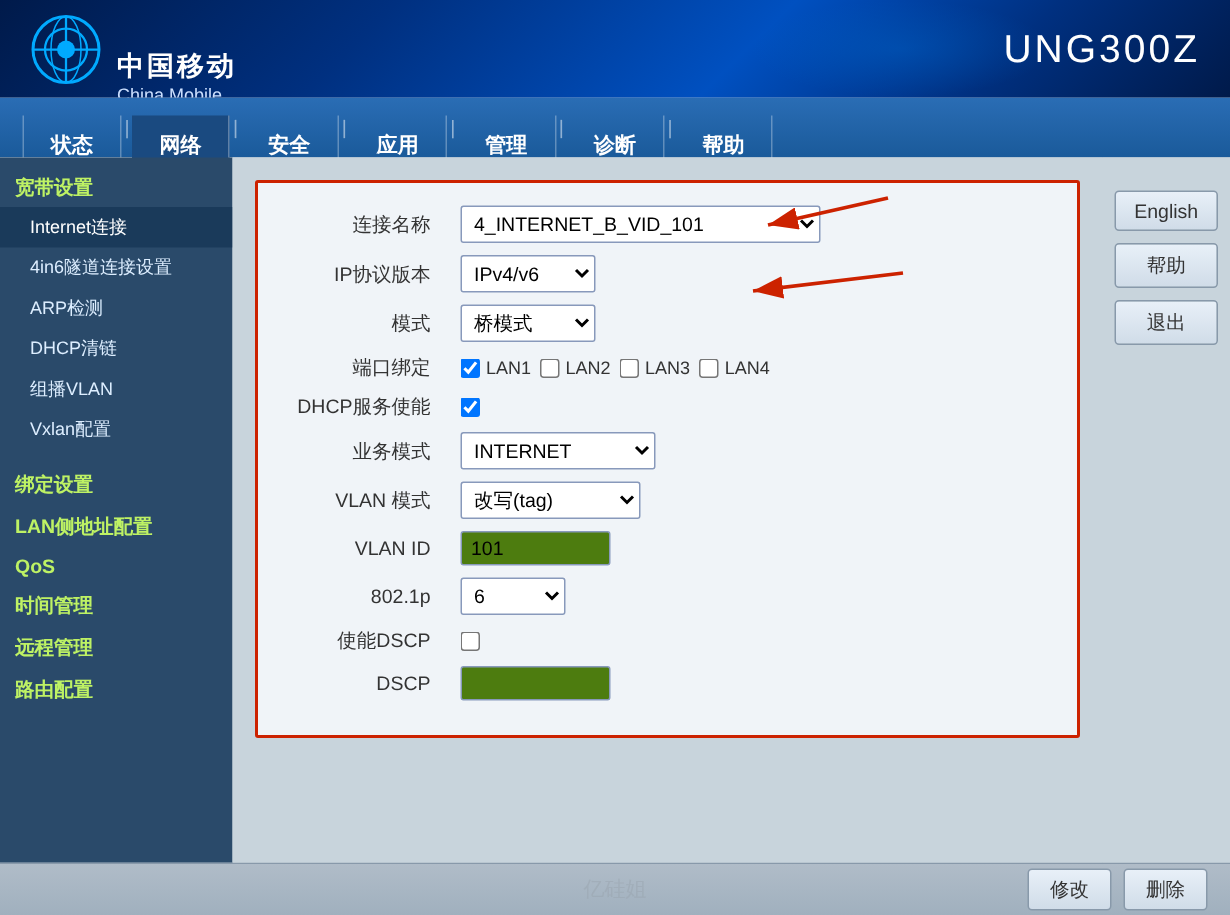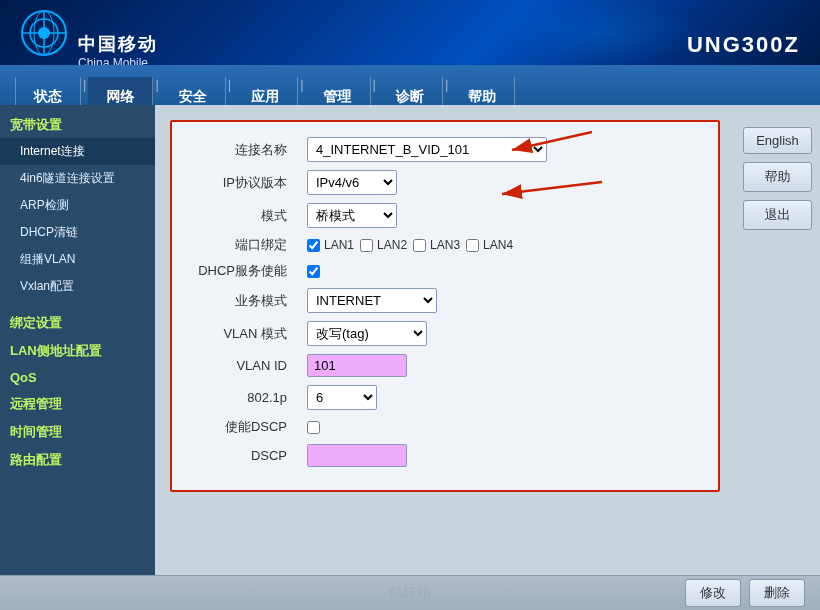--- a/index.html
+++ b/index.html
@@ -43,28 +43,27 @@
       font-size: 18px;
       font-weight: bold;
       letter-spacing: 2px;
     }
     .logo-en {
       color: #cce0ff;
       font-size: 12px;
     }
     .model-name {
       color: #fff;
-      font-size: 22px;
-      font-weight: bold;
+      font-size: 26px;
+      font-weight: normal;
       letter-spacing: 2px;
       position: absolute;
       right: 20px;
       top: 50%;
       transform: translateY(-50%);
-      margin-top: 12px;
     }
 
     
     .nav {
       background: linear-gradient(to bottom, #2a6db5, #1a5a9a);
       height: 40px;
       display: flex;
       align-items: flex-start;
       padding: 12px 15px;
       gap: 0;
@@ -159,21 +158,21 @@
     .form-label {
       text-align: right;
       min-width: 95px;
       color: #333;
       font-size: 13px;
     }
     .form-input {
       border: 1px solid #8899bb;
       padding: 3px 6px;
       font-size: 13px;
-      background: #f0abfc;
+      background: #4d7c0f;
       border-radius: 2px;
     }
     .form-input.medium { width: 100px; }
     .form-select {
       border: 1px solid #8899bb;
       padding: 3px 4px;
       font-size: 13px;
       background: #fff;
       border-radius: 2px;
     }
@@ -274,22 +273,22 @@
     <div class="sidebar-group-label">宽带设置</div>
     <div class="sidebar-item active">Internet连接</div>
     <div class="sidebar-item">4in6隧道连接设置</div>
     <div class="sidebar-item">ARP检测</div>
     <div class="sidebar-item">DHCP清链</div>
     <div class="sidebar-item">组播VLAN</div>
     <div class="sidebar-item">Vxlan配置</div>
     <div class="sidebar-group-label second">绑定设置</div>
     <div class="sidebar-group-label" style="cursor:pointer;">LAN侧地址配置</div>
     <div class="sidebar-group-label" style="cursor:pointer;">QoS</div>
+    <div class="sidebar-group-label" style="cursor:pointer;">时间管理</div>
     <div class="sidebar-group-label" style="cursor:pointer;">远程管理</div>
-    <div class="sidebar-group-label" style="cursor:pointer;">时间管理</div>
     <div class="sidebar-group-label" style="cursor:pointer;">路由配置</div>
   </div>
 
   <div class="content">
     <div class="content-watermark">网络亿硅姐</div>
 
     <div class="form-box">
 
       <div class="form-row">
         <span class="form-label">连接名称</span>

